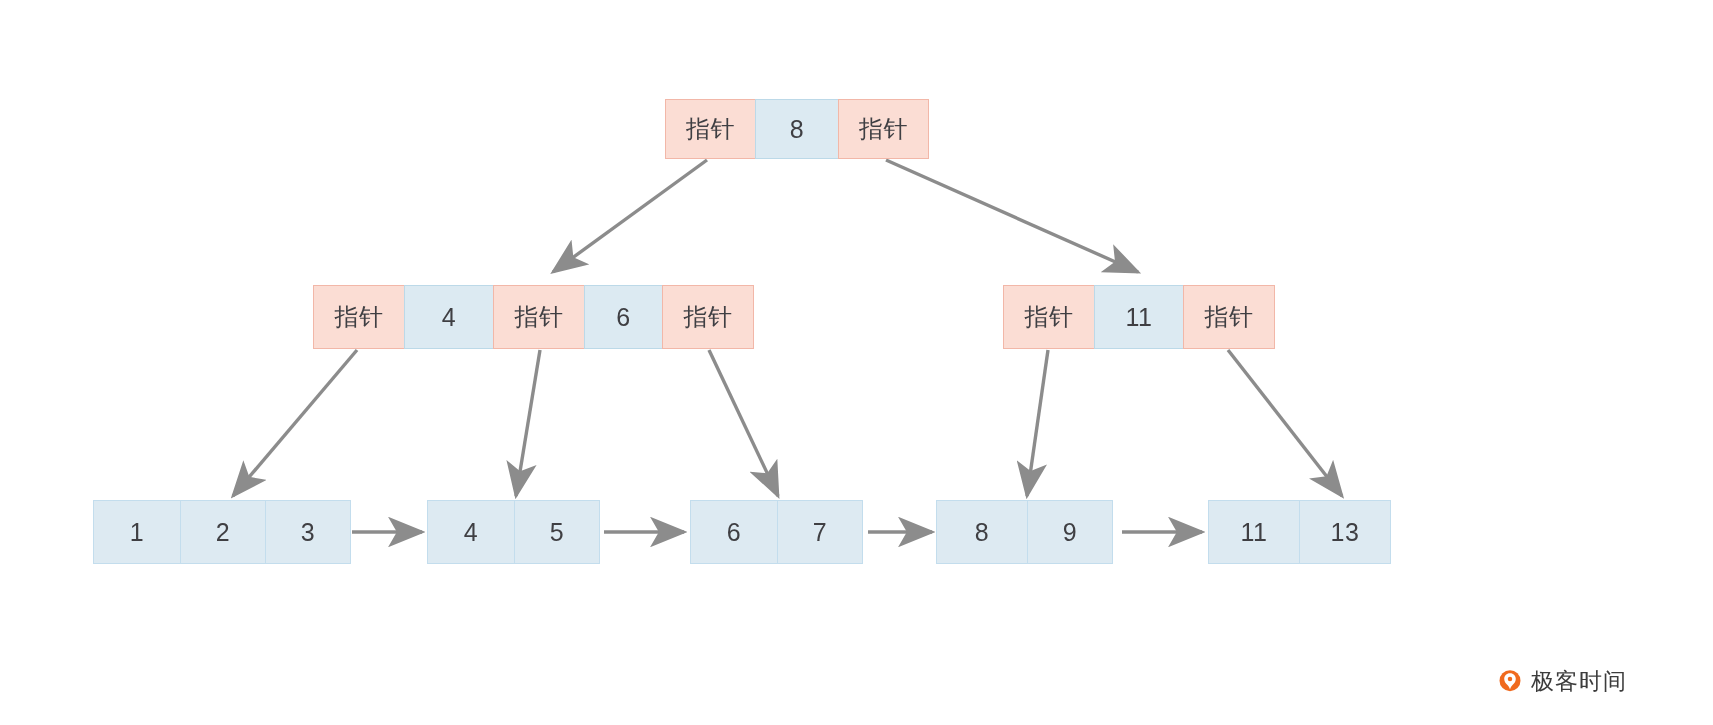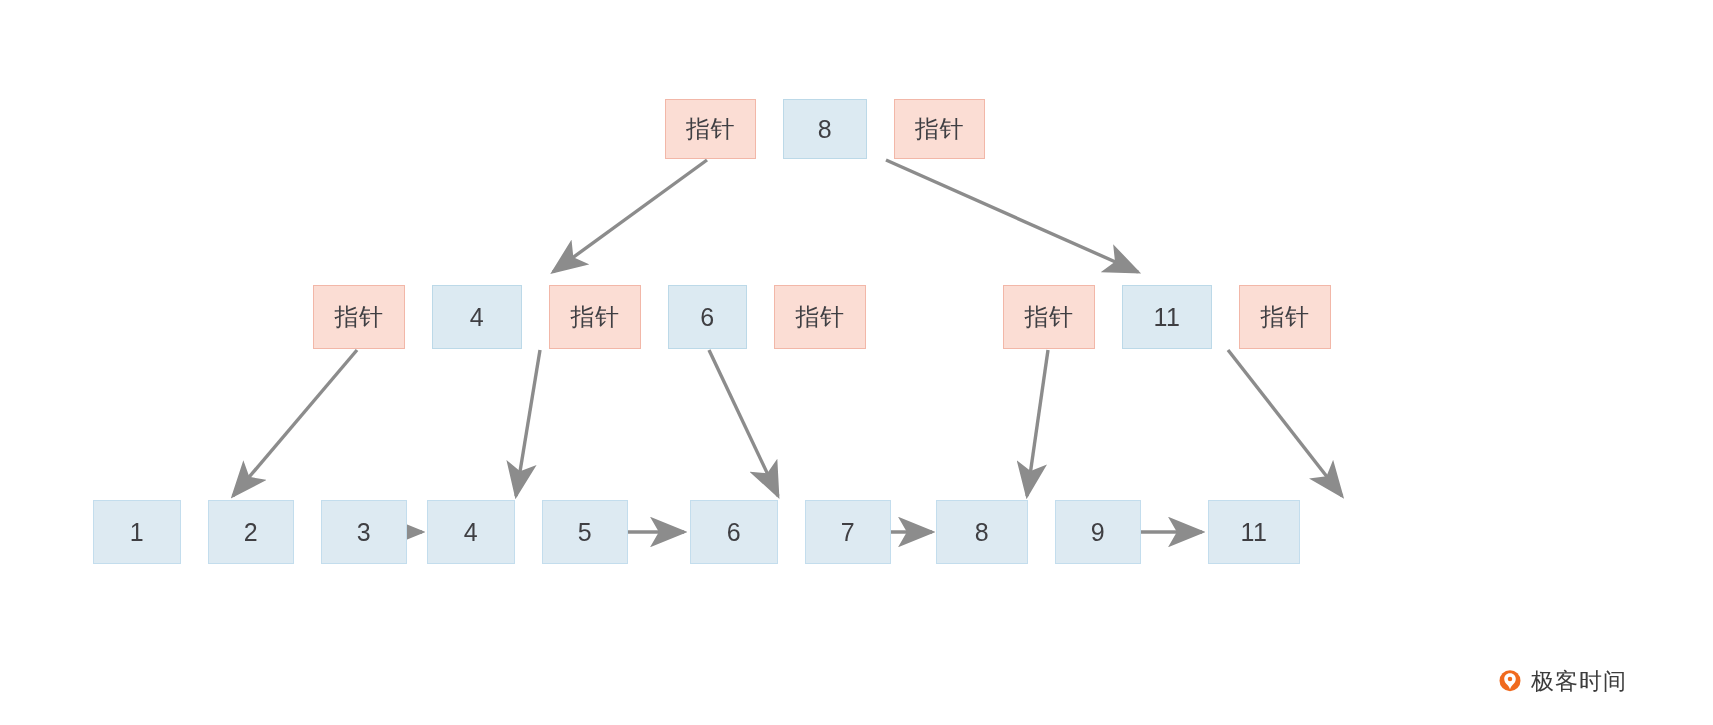--- a/index.html
+++ b/index.html
@@ -23,21 +23,20 @@
     top: 0;
     width: 1713px;
     height: 725px;
     pointer-events: none;
   }
   .node {
     position: absolute;
     display: flex;
     box-sizing: border-box;
     z-index: 2;
-    gap: 28px;
   }
   .cell {
     box-sizing: border-box;
     display: flex;
     align-items: center;
     justify-content: center;
     font-size: 25px;
     color: #3f3f43;
     letter-spacing: 0.5px;
     background: #dceaf2;
@@ -150,20 +149,21 @@
     <div class="cell" style="width:86px;height:64px;">7</div>
   </div>
 
   <div class="node leaf" style="left:936px; top:500px; height:64px;">
     <div class="cell" style="width:92px;height:64px;">8</div>
     <div class="cell" style="width:86px;height:64px;">9</div>
   </div>
 
   <div class="node leaf" style="left:1208px; top:500px; height:64px;">
     <div class="cell" style="width:92px;height:64px;">11</div>
+    <div class="cell" style="width:92px;height:64px;">13</div>
   </div>
 
   <div class="watermark">
     <svg class="wm-logo" viewBox="0 0 32 32">
       <circle cx="16" cy="14.5" r="12" fill="#f06a1e"></circle>
       <path d="M16 6 C20 6 22.6 9 22.6 12.6 C22.6 16 20.4 18 18.6 19.6 C17.2 20.9 16.6 22.4 16 24.6 C15.4 22.4 14.8 20.9 13.4 19.6 C11.6 18 9.4 16 9.4 12.6 C9.4 9 12 6 16 6 Z" fill="#ffffff"></path>
       <circle cx="16" cy="12.6" r="2.6" fill="#f06a1e"></circle>
     </svg>
     <span class="wm-text">极客时间</span>
   </div>

